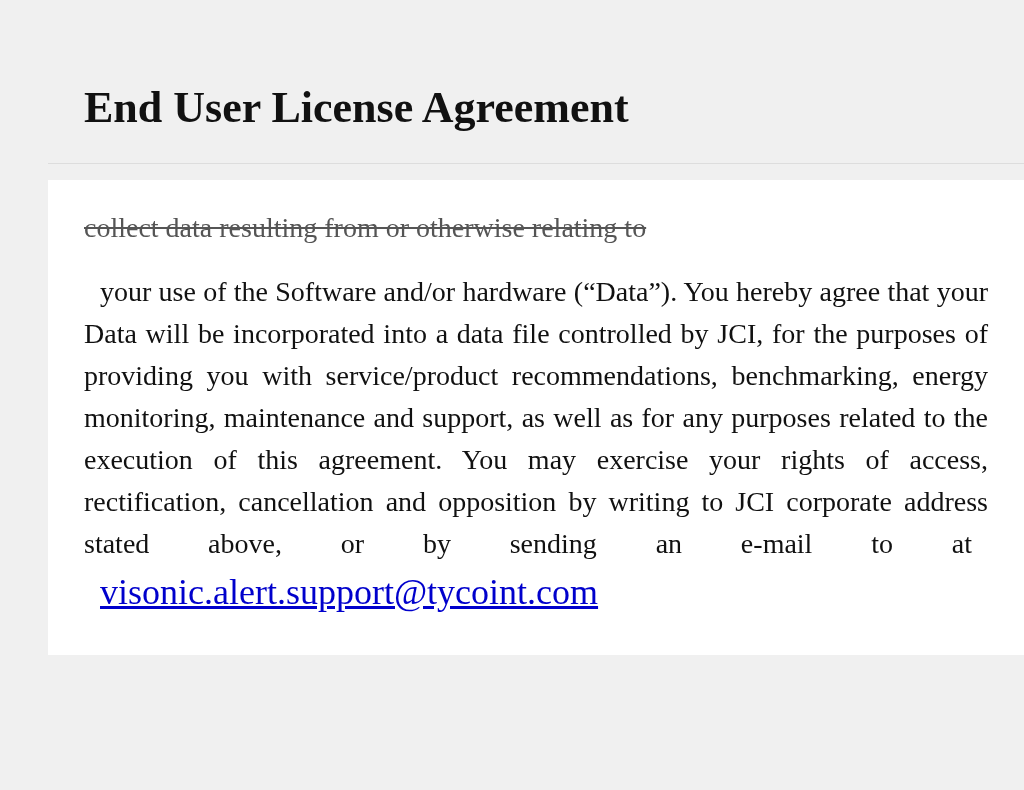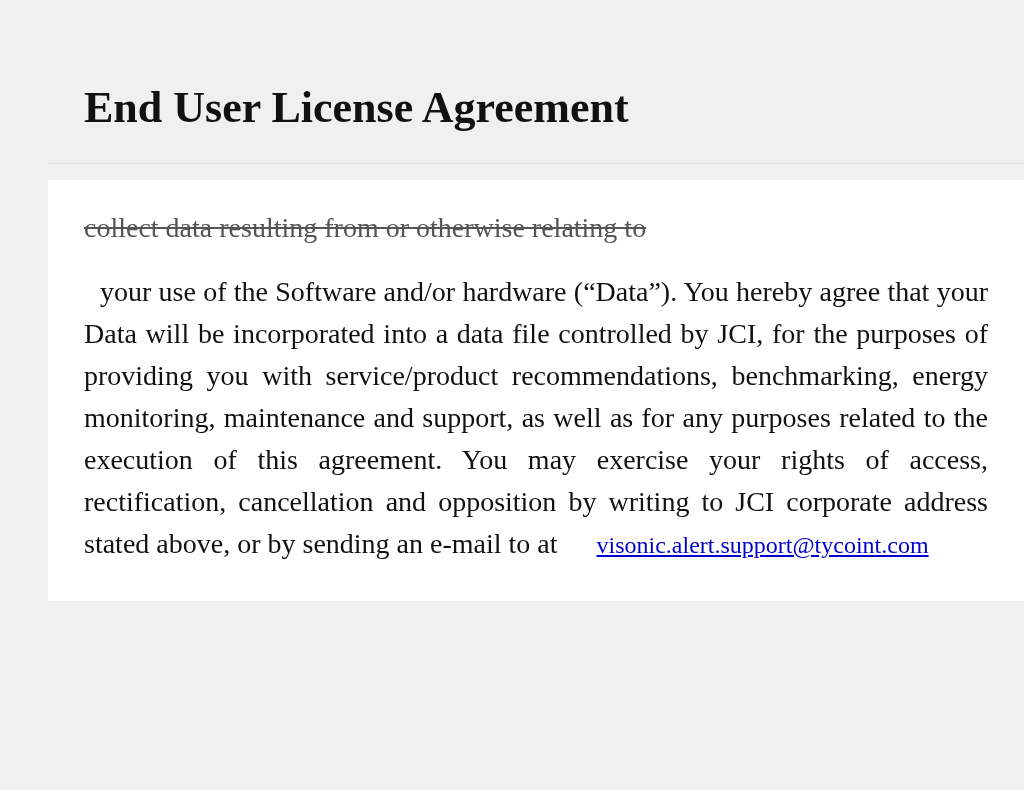--- a/index.html
+++ b/index.html
@@ -52,21 +52,21 @@
       color: #111;
       text-align: justify;
       line-height: 1.5;
       padding-top: 4px;
     }
 
     .email-link {
       color: #0000cc;
       text-decoration: underline;
       font-family: Georgia, 'Times New Roman', serif;
-      font-size: 24px;
+      font-size: 36px;
     }
   </style>
 </head>
 <body>
 
 <div class="header">
   <h1>End User License Agreement</h1>
 </div>
 
 <div class="content-area">

